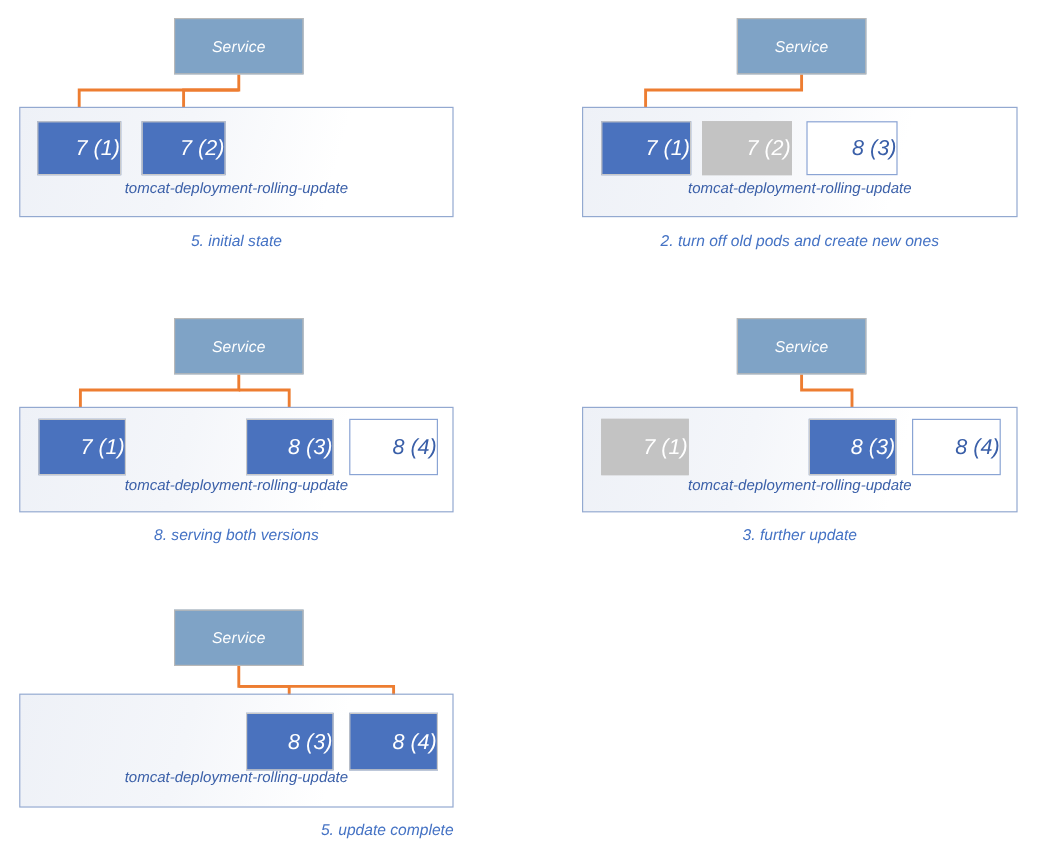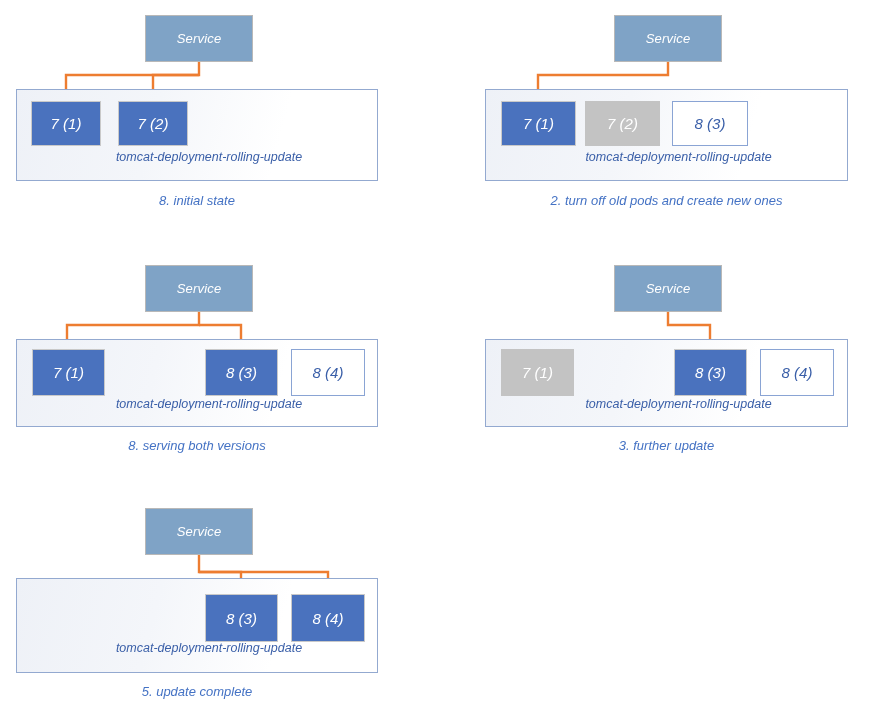--- a/index.html
+++ b/index.html
@@ -46,30 +46,29 @@
     background: linear-gradient(105deg, #eef1f7 0%, #f4f6fa 38%, #ffffff 72%, #ffffff 100%);
   }
   .deployment-label {
     position: absolute;
     left: 0;
     width: 100%;
     text-align: center;
     color: #3a5fa8;
     font-size: 12.5px;
     white-space: nowrap;
-    padding-left: 12px;
   }
   
   .pod {
     position: absolute;
     box-sizing: border-box;
     display: flex;
     align-items: center;
-    justify-content: center;
-    font-size: 15px;
+    justify-content: flex-end;
+    font-size: 18px;
   }
   .pod.active {
     background: #4A72BE;
     border: 1px solid #c9c9c9;
     color: #ffffff;
   }
   .pod.terminating {
     background: #C3C3C3;
     border: 1px solid #c3c3c3;
     color: #ffffff;
@@ -130,21 +129,21 @@
     </div>
     <div class="deployment-box" style="left:16px; top:89px; width:362px; height:92px;">
       <div class="deployment-label" style="top:60px;">tomcat-deployment-rolling-update</div>
     </div>
     <div class="pod active" style="left:31px; top:101px; width:70px; height:45px;">
       <span>7 (1)</span>
     </div>
     <div class="pod active" style="left:118px; top:101px; width:70px; height:45px;">
       <span>7 (2)</span>
     </div>
-    <div class="caption" style="left:16px; top:193px; width:362px;">8. initial state</div>
+    <div class="caption" style="left:16px; top:193px; width:362px;">5. initial state</div>
   </div>
 
   <div class="panel">
     <div class="service-box" style="left:614px; top:15px; width:108px; height:47px;">
       <span>Service</span>
     </div>
     <div class="deployment-box" style="left:485px; top:89px; width:363px; height:92px;">
       <div class="deployment-label" style="top:60px;">tomcat-deployment-rolling-update</div>
     </div>
     <div class="pod active" style="left:501px; top:101px; width:75px; height:45px;">
@@ -203,16 +202,16 @@
     </div>
     <div class="deployment-box" style="left:16px; top:578px; width:362px; height:95px;">
       <div class="deployment-label" style="top:62px;">tomcat-deployment-rolling-update</div>
     </div>
     <div class="pod active" style="left:205px; top:594px; width:73px; height:48px;">
       <span>8 (3)</span>
     </div>
     <div class="pod active" style="left:291px; top:594px; width:74px; height:48px;">
       <span>8 (4)</span>
     </div>
-    <div class="caption" style="left:16px; top:684px; width:362px;">5. update complete</div>
+    <div class="caption" style="left:16px; top:684px; width:362px;text-align:right;">5. update complete</div>
   </div>
 
 </div>
 
 </body></html>

